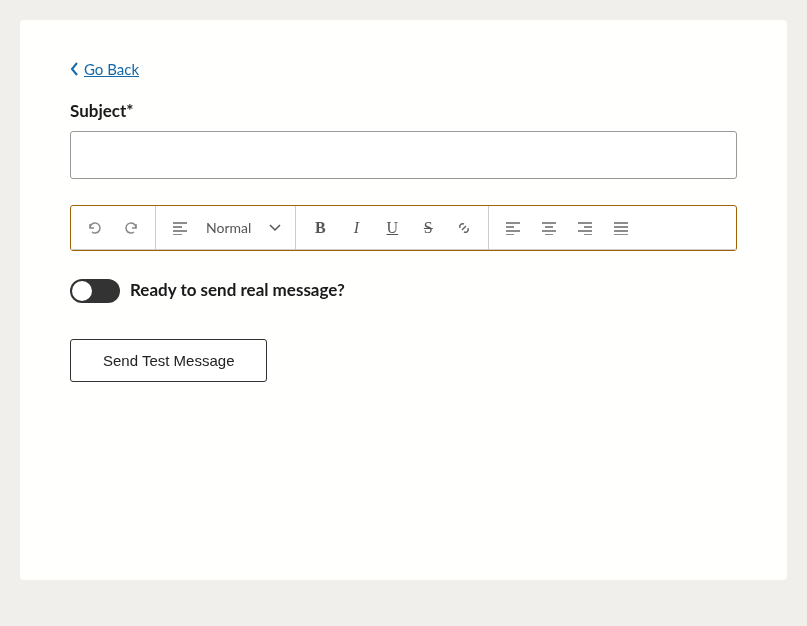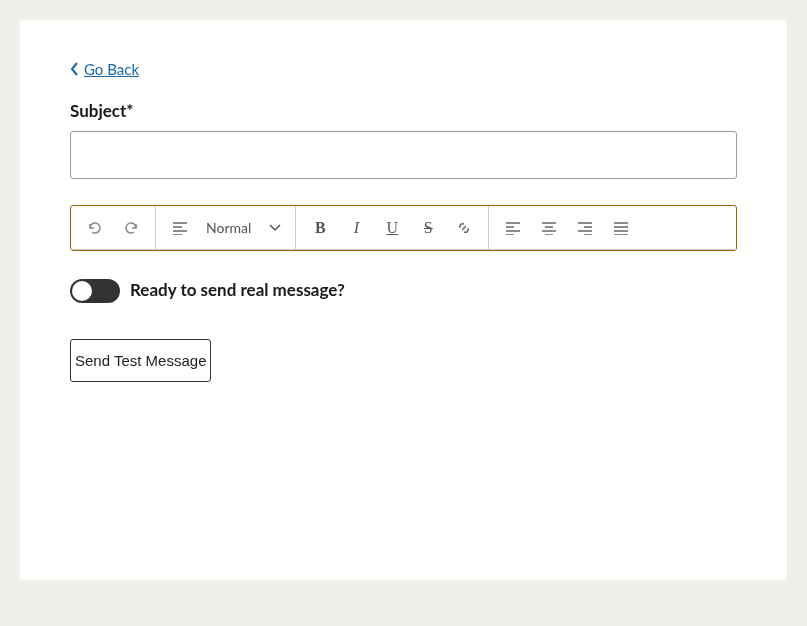--- a/index.html
+++ b/index.html
@@ -114,21 +114,21 @@
       border-radius: 50%;
     }
     .toggle-label {
       font-weight: 700;
       font-size: 17px;
       color: #1a1a1a;
     }
     .send-btn {
       border: 1px solid #333;
       background: #fff;
-      padding: 12px 4px;
+      padding: 12px 32px;
       font-size: 15px;
       border-radius: 3px;
       cursor: pointer;
       color: #222;
     }
     .bold-glyph { font-weight: 900; font-family: Georgia, serif; }
     .italic-glyph { font-style: italic; font-family: Georgia, serif; }
     .underline-glyph { text-decoration: underline; font-family: Georgia, serif; }
     .strike-glyph { text-decoration: line-through; font-family: Georgia, serif; }
   </style>

